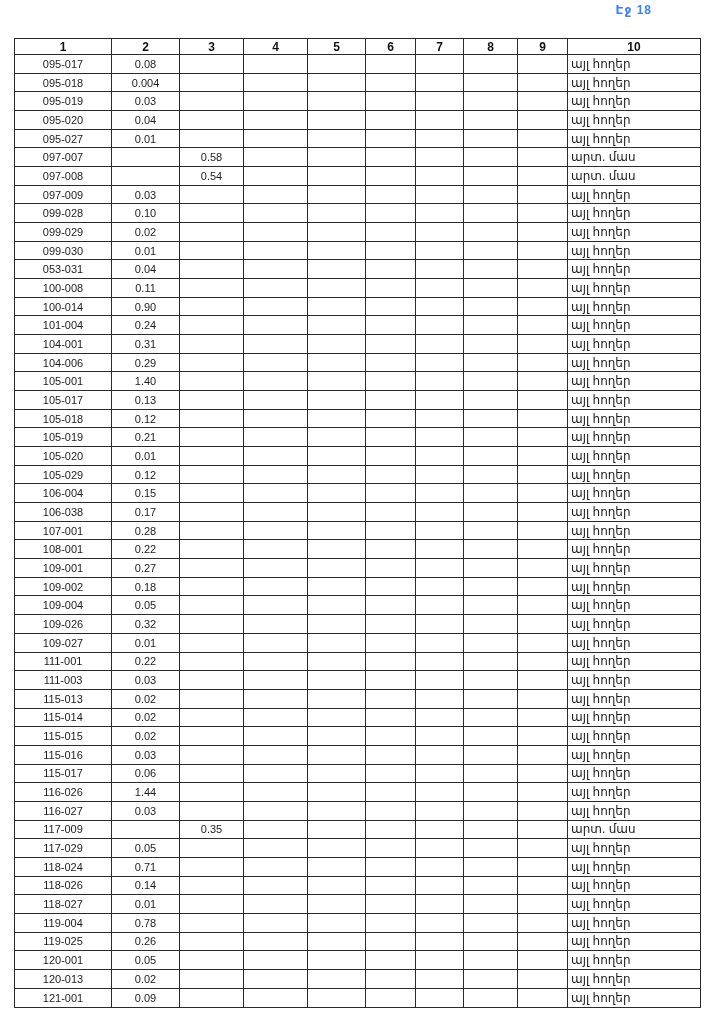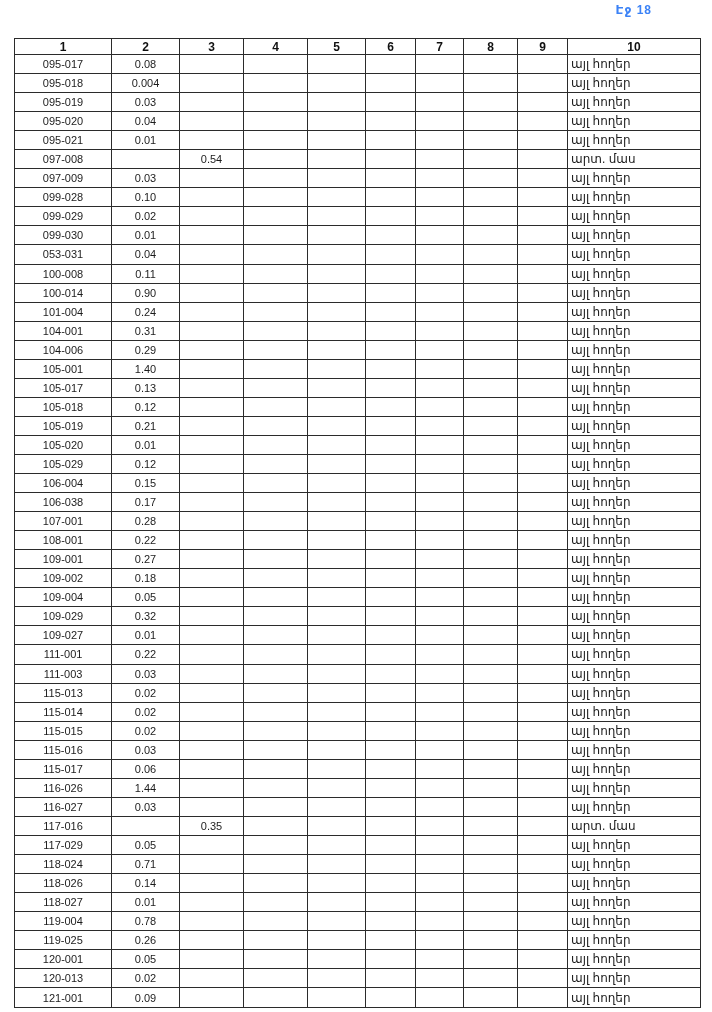--- a/index.html
+++ b/index.html
@@ -138,30 +138,42 @@
           <td class="c3"></td>
           <td class="c4"></td>
           <td class="c5"></td>
           <td class="c6"></td>
           <td class="c7"></td>
           <td class="c8"></td>
           <td class="c9"></td>
           <td class="c10">այլ հողեր</td>
         </tr>
         <tr>
-          <td class="c1">095-021</td>
+          <td class="c1">095-027</td>
           <td class="c2">0.01</td>
           <td class="c3"></td>
           <td class="c4"></td>
           <td class="c5"></td>
           <td class="c6"></td>
           <td class="c7"></td>
           <td class="c8"></td>
           <td class="c9"></td>
           <td class="c10">այլ հողեր</td>
+        </tr>
+        <tr>
+          <td class="c1">097-007</td>
+          <td class="c2"></td>
+          <td class="c3">0.58</td>
+          <td class="c4"></td>
+          <td class="c5"></td>
+          <td class="c6"></td>
+          <td class="c7"></td>
+          <td class="c8"></td>
+          <td class="c9"></td>
+          <td class="c10">արտ. մաս</td>
         </tr>
         <tr>
           <td class="c1">097-008</td>
           <td class="c2"></td>
           <td class="c3">0.54</td>
           <td class="c4"></td>
           <td class="c5"></td>
           <td class="c6"></td>
           <td class="c7"></td>
           <td class="c8"></td>
@@ -438,21 +450,21 @@
           <td class="c3"></td>
           <td class="c4"></td>
           <td class="c5"></td>
           <td class="c6"></td>
           <td class="c7"></td>
           <td class="c8"></td>
           <td class="c9"></td>
           <td class="c10">այլ հողեր</td>
         </tr>
         <tr>
-          <td class="c1">109-029</td>
+          <td class="c1">109-026</td>
           <td class="c2">0.32</td>
           <td class="c3"></td>
           <td class="c4"></td>
           <td class="c5"></td>
           <td class="c6"></td>
           <td class="c7"></td>
           <td class="c8"></td>
           <td class="c9"></td>
           <td class="c10">այլ հողեր</td>
         </tr>
@@ -570,21 +582,21 @@
           <td class="c3"></td>
           <td class="c4"></td>
           <td class="c5"></td>
           <td class="c6"></td>
           <td class="c7"></td>
           <td class="c8"></td>
           <td class="c9"></td>
           <td class="c10">այլ հողեր</td>
         </tr>
         <tr>
-          <td class="c1">117-016</td>
+          <td class="c1">117-009</td>
           <td class="c2"></td>
           <td class="c3">0.35</td>
           <td class="c4"></td>
           <td class="c5"></td>
           <td class="c6"></td>
           <td class="c7"></td>
           <td class="c8"></td>
           <td class="c9"></td>
           <td class="c10">արտ. մաս</td>
         </tr>

